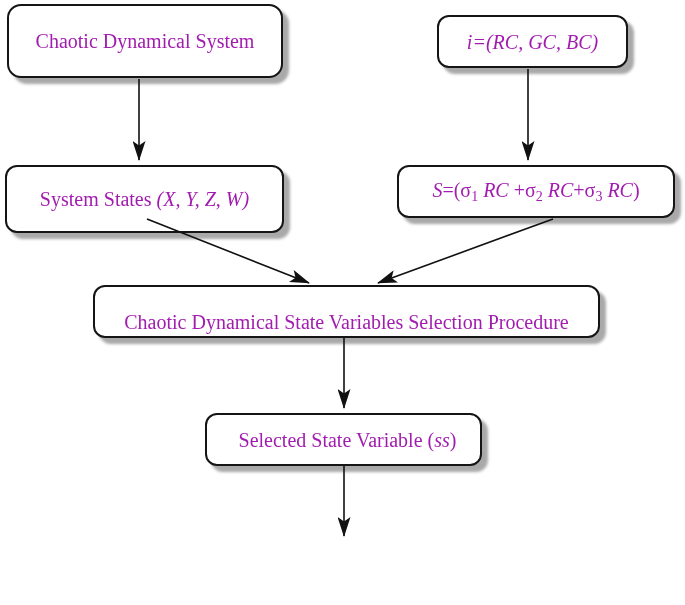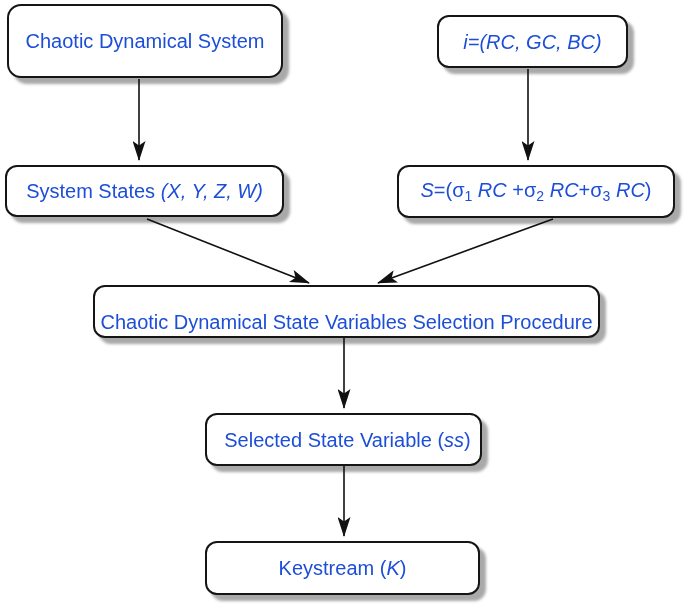--- a/index.html
+++ b/index.html
@@ -6,22 +6,22 @@
     margin: 0;
     padding: 0;
     background: #ffffff;
   }
   .canvas {
     position: relative;
     width: 685px;
     height: 605px;
     background: #ffffff;
     overflow: hidden;
-    font-family: Liberation Sans, sans-serif;
-    color: #1d4ed8;
+    font-family: Liberation Serif, serif;
+    color: #a21caf;
   }
   .arrows {
     position: absolute;
     left: 0;
     top: 0;
     z-index: 2;
     pointer-events: none;
   }
   .edge {
     stroke: #111111;
@@ -47,21 +47,21 @@
     white-space: nowrap;
   }
   .node-label .it { font-style: italic; }
   .node-label .sb {
     font-size: 0.7em;
     vertical-align: -0.28em;
   }
   
   #n-chaotic  { left: 7px;   top: 4px;   width: 276px; height: 74px; border-radius: 14px; }
   #n-input    { left: 437px; top: 15px;  width: 191px; height: 53px; text-align: center; }
-  #n-states   { left: 5px;   top: 165px; width: 279px; height: 52px; }
+  #n-states   { left: 5px;   top: 165px; width: 279px; height: 68px; }
   #n-sigma    { left: 397px; top: 165px; width: 278px; height: 53px; }
   #n-select   { left: 93px;  top: 285px; width: 507px; height: 53px; align-items: flex-end; }
   #n-ss       { left: 205px; top: 413px; width: 277px; height: 53px; padding-left: 8px; }
   #n-key      { left: 205px; top: 541px; width: 275px; height: 54px; }
 </style>
 </head>
 <body>
 
 <div class="canvas">
 
@@ -108,19 +108,14 @@
         <div><span>Chaotic Dynamical State Variables Selection Procedure</span></div>
       </div>
   </div>
 
   <div class="node" id="n-ss">
     <div class="node-label">
         <div><span>Selected State Variable (</span><span class="it">ss</span><span>)</span></div>
       </div>
   </div>
 
-  <div class="node" id="n-key">
-    <div class="node-label">
-        <div><span>Keystream (</span><span class="it">K</span><span>)</span></div>
-      </div>
-  </div>
 
 </div>
 
 </body></html>

